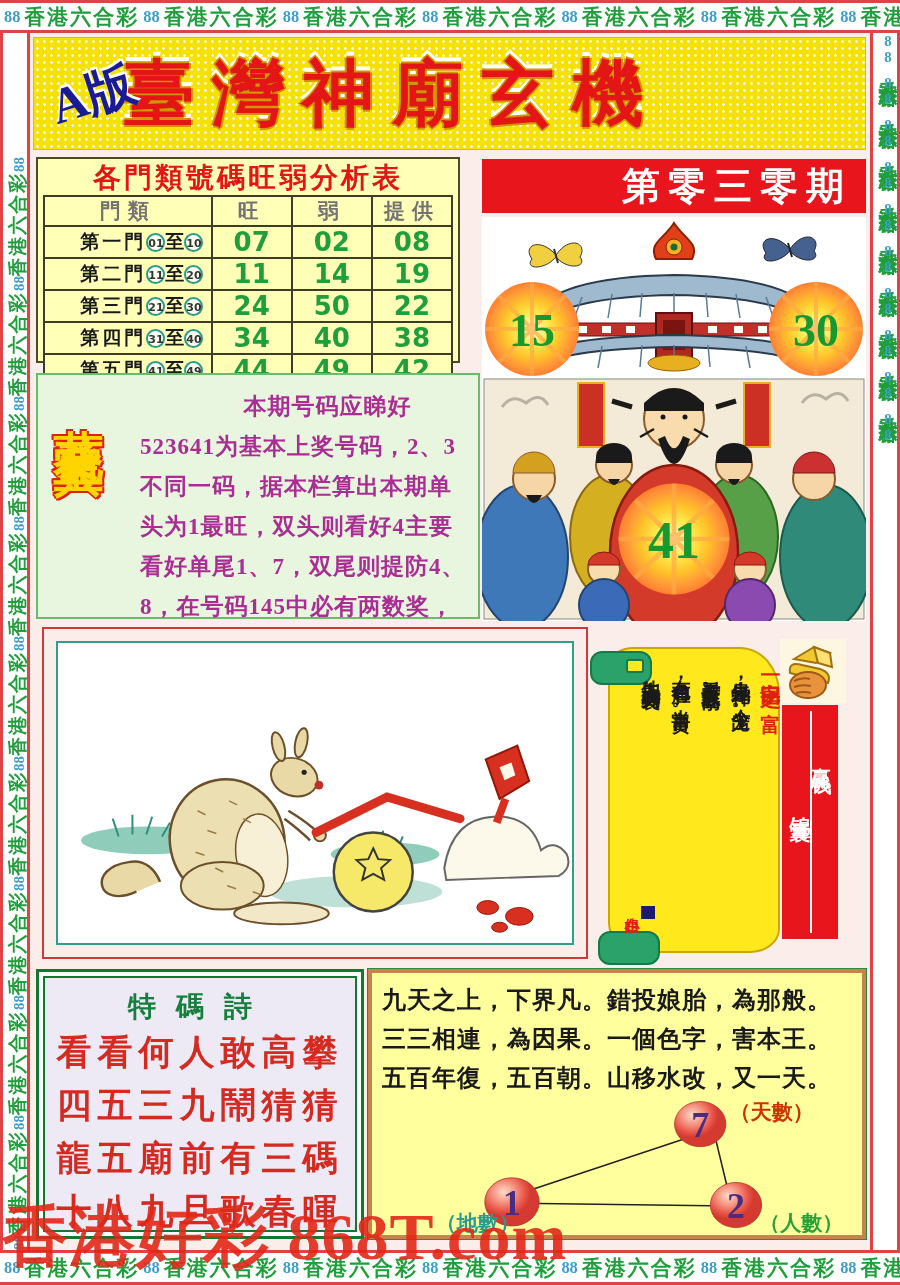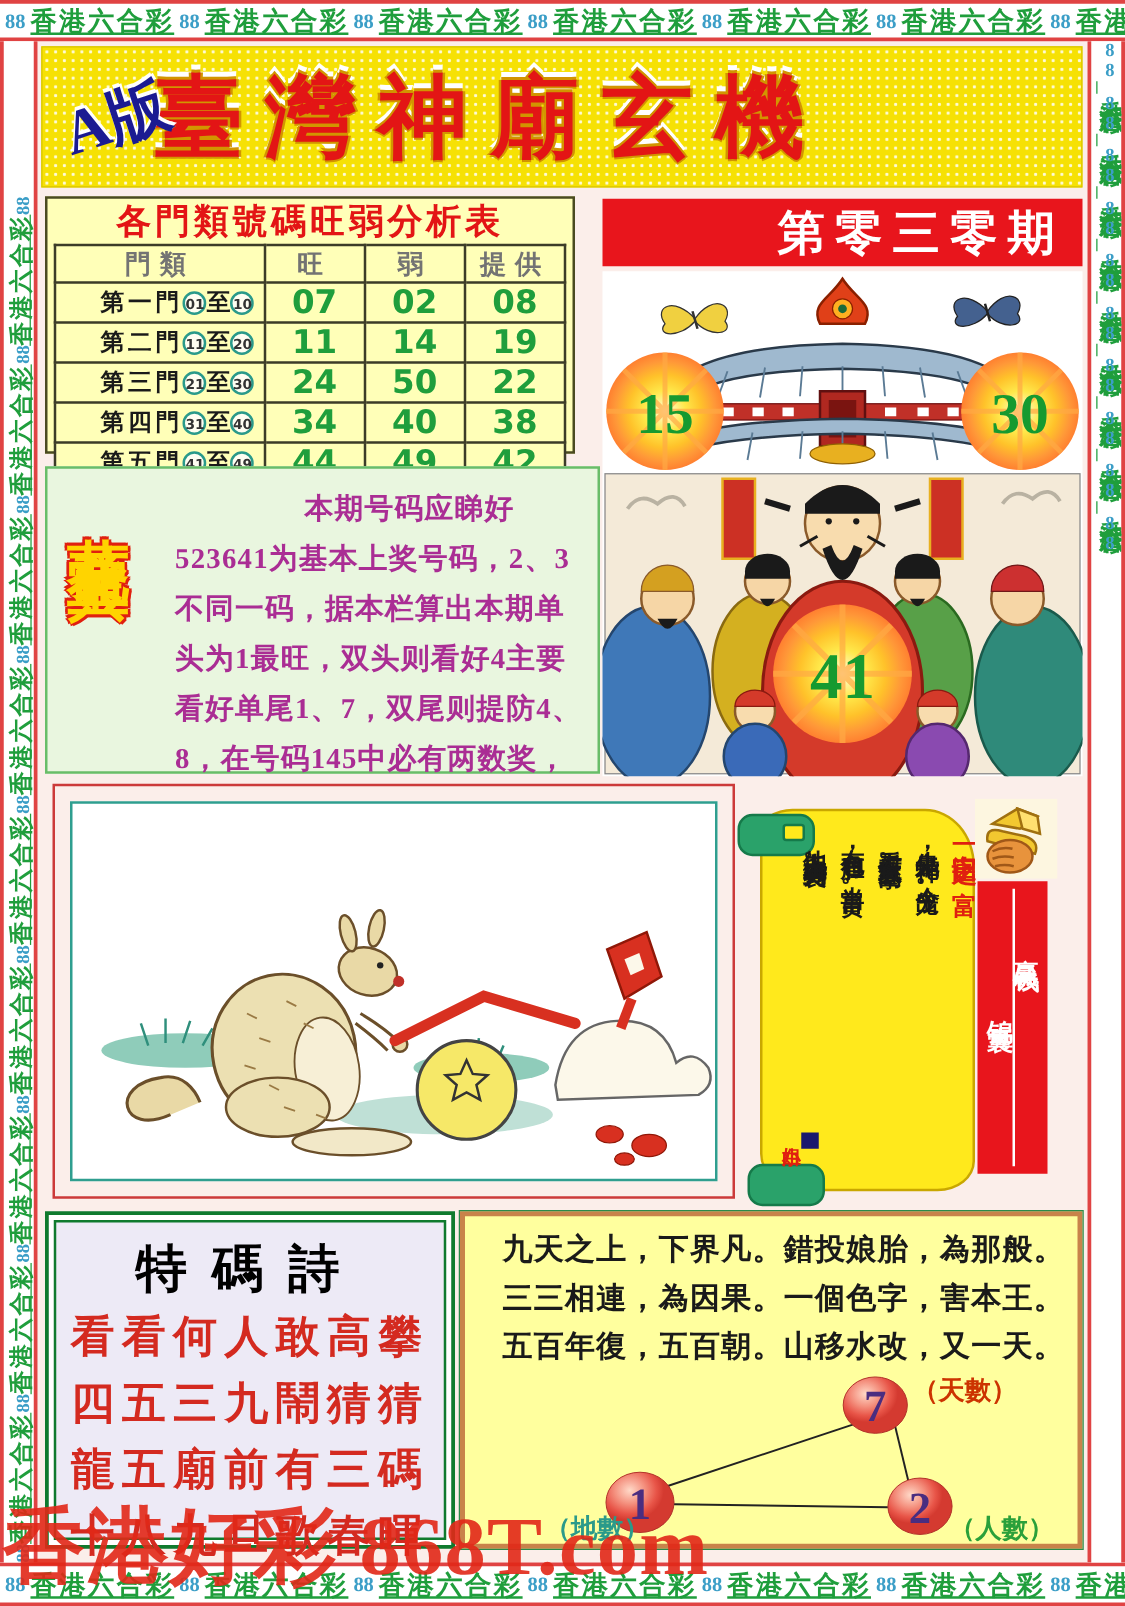--- a/index.html
+++ b/index.html
@@ -15,21 +15,21 @@
   .strip-top { top:0; }
   .strip-bottom { top:1250px; height:35px; }
   .strip-v { position:absolute; top:33px; width:30px; height:1217px; background:#fff;
              border-left:3px solid #e04343; border-right:3px solid #e04343;
              overflow:hidden; z-index:30; }
   .strip-left { left:0; }
   .strip-right { left:870px; }
   .stxt { writing-mode:vertical-rl; text-orientation:upright; height:100%;
           font-weight:bold; font-size:19px; color:#1f9e3c; line-height:30px; margin:0 auto; }
   .strip-left .stxt { text-orientation:sideways; transform:rotate(180deg); }
-  .strip-h b, .stxt b { font-weight:bold; letter-spacing:2px;text-decoration:underline; }
+  .strip-h b, .stxt b { font-weight:bold; letter-spacing:2px; }
   .strip-h i, .stxt i { font-style:normal; color:#3b9ec7; font-size:0.78em; letter-spacing:0; padding:0 4px; }
 
   
   #content { position:absolute; left:30px; top:33px; width:840px; height:1217px;
              background:#fbeeea; z-index:10; }
   .blk { position:absolute; }
 
   
   .masthead { left:3px; top:4px; width:833px; height:113px;
       background-color:#f6e104;
@@ -111,29 +111,29 @@
       width:2px; background:#ffffff; }
   .winbanner span { position:absolute; writing-mode:vertical-rl; text-orientation:upright;
       color:#ffffff; font-size:21px; font-weight:bold; letter-spacing:6px; }
   .win1 { right:3px; top:46px; }
   .win2 { left:4px; top:94px; }
 
   
   .poembox { left:6px; top:936px; width:328px; height:270px; background:#edeaf6;
       border:3px solid #0f7a2e; box-shadow:inset 0 0 0 4px #ffffff, inset 0 0 0 6px #0f7a2e;
       text-align:center; padding-top:16px; }
-  .p-title { font-size:41px; font-weight:bold; color:#000000; letter-spacing:20px; }
+  .p-title { font-size:28px; font-weight:bold; color:#15803d; letter-spacing:20px; }
   .p-line { font-size:35px; font-weight:bold; color:#d42a20; letter-spacing:6px;
       line-height:53px; white-space:nowrap; }
 
   
   .versebox { left:338px; top:936px; width:498px; height:270px; background:#ffff9e;
       border:4px solid #c8834a; outline:1px solid #2a8a4a; padding:8px 10px 0; }
   .v-line { font-size:24px; font-weight:bold; color:#1a1a1a; line-height:39px;
-      letter-spacing:1px; white-space:nowrap;text-align:right; }
+      letter-spacing:1px; white-space:nowrap; }
   .trisvg { position:absolute; left:0; bottom:2px; width:100%; height:140px; }
 
   
   .watermark { position:absolute; left:2px; top:1192px; z-index:40; white-space:nowrap;
       font-size:66px; font-weight:bold; color:#e22818; opacity:.9; letter-spacing:1px;text-align:center; }
 
   svg text { font-family:"Liberation Serif", serif; }
 </style>
 </head>
 <body>

